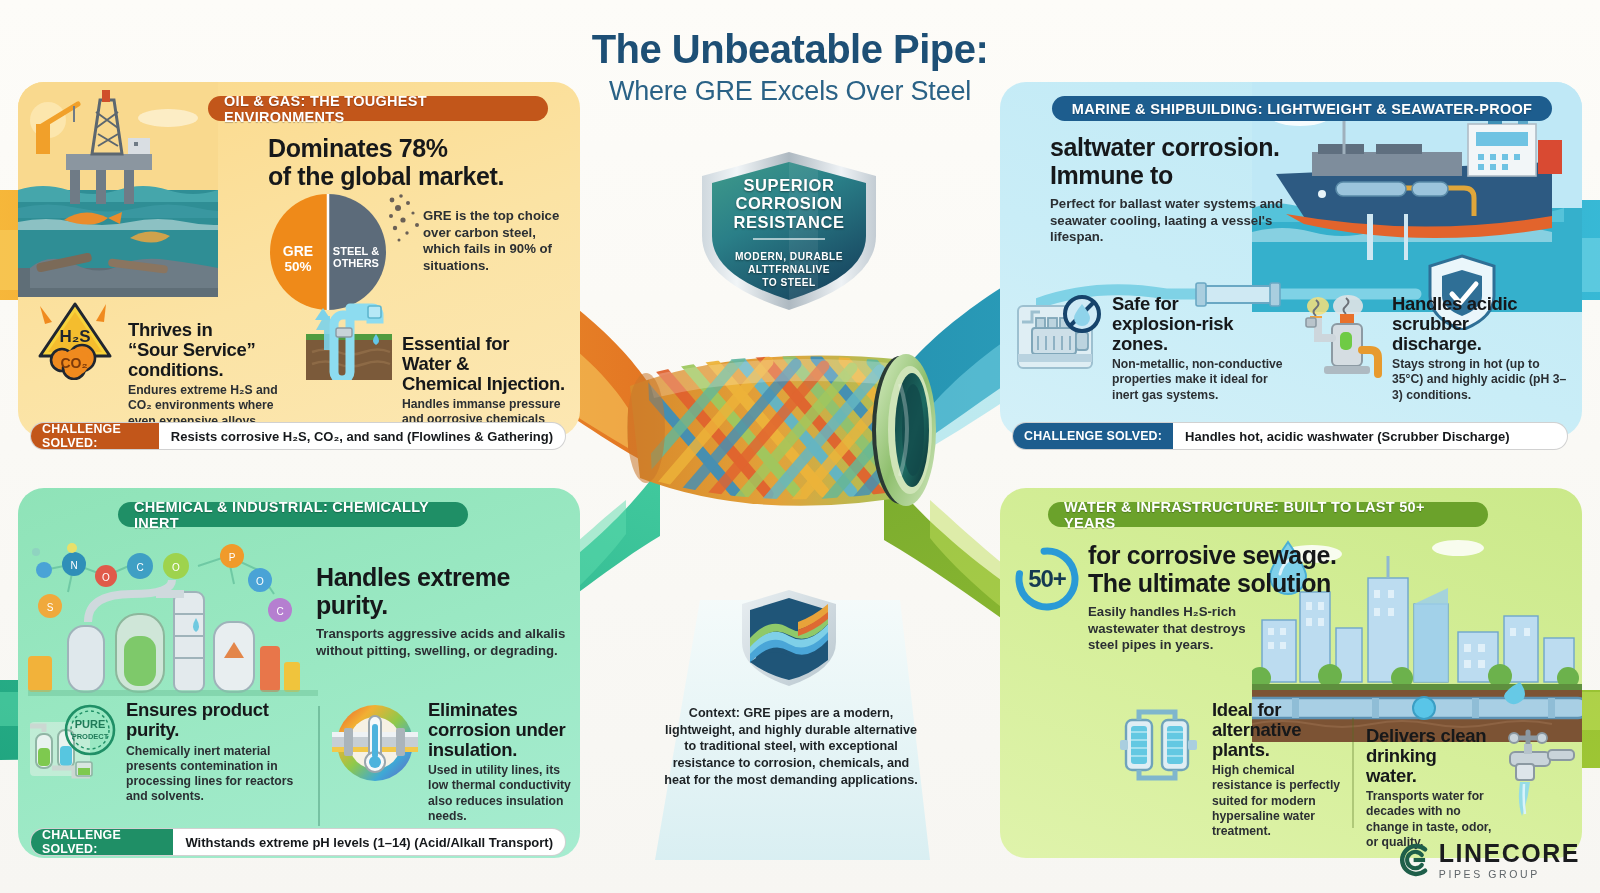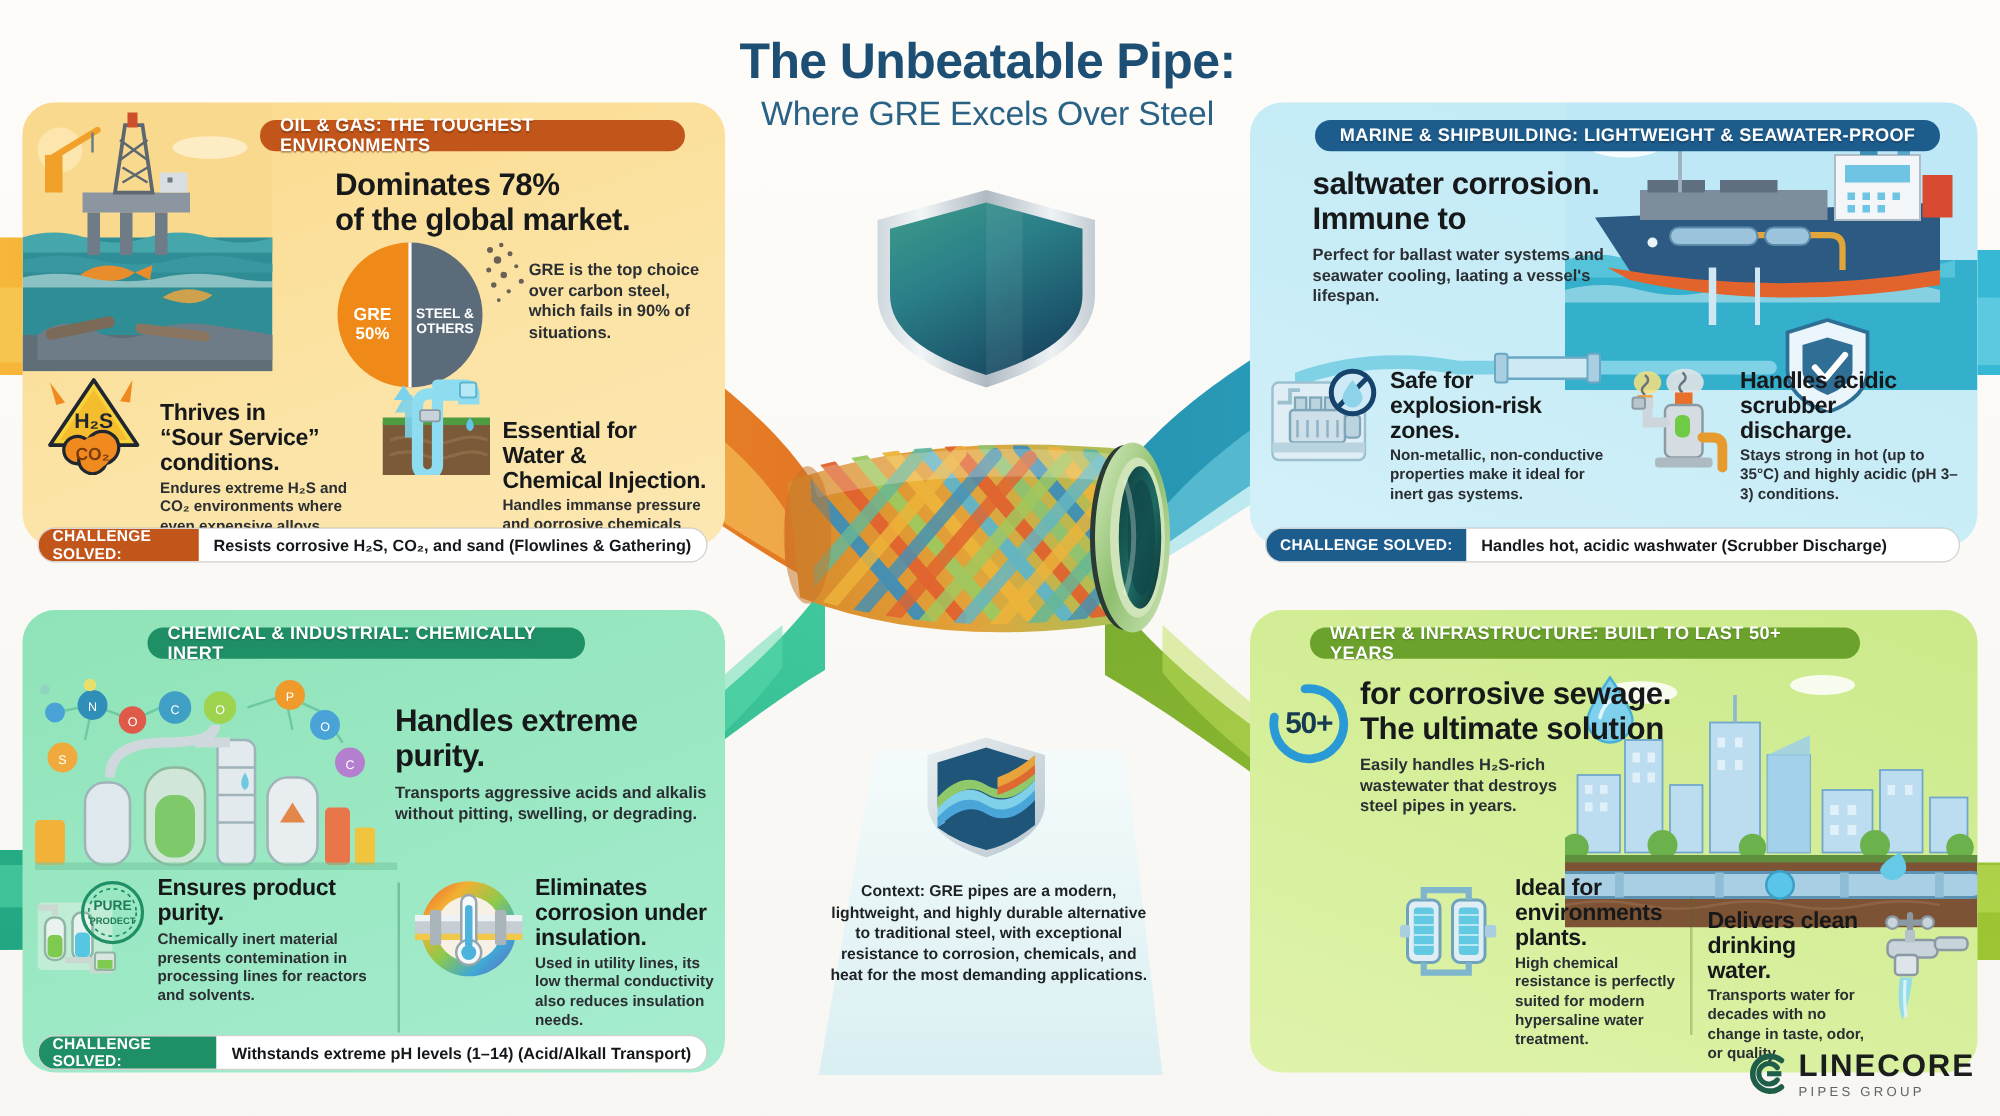--- a/index.html
+++ b/index.html
@@ -70,21 +70,21 @@
   .sh-l2 { font-size:10.2px; font-weight:bold; letter-spacing:.5px; line-height:1.18; margin-top:11px; }
   .sh-rule { width:72px; height:1.5px; background:rgba(255,255,255,.6); margin:7px auto 0; }
 
   .pipe-wrap { position:absolute; left:600px; top:328px; width:400px; height:200px; z-index:28; }
 
   .shield-bot { position:absolute; left:738px; top:588px; width:102px; height:100px; z-index:30; }
   .ctx { position:absolute; left:660px; top:705px; width:262px; text-align:center;
          font-size:12.6px; font-weight:bold; color:#1d2225; line-height:1.33; z-index:30; }
 
   
-  .logo { position:absolute; right:20px; bottom:14px; display:flex; align-items:flex-start; gap:9px; z-index:40; }
+  .logo { position:absolute; right:20px; bottom:14px; display:flex; align-items:center; gap:9px; z-index:40; }
   .logo-txt { line-height:1; }
   .logo-name { font-size:25px; font-weight:bold; color:#1a1c1e; letter-spacing:1.5px; }
   .logo-tag  { font-size:10.5px; color:#5e6468; letter-spacing:2.6px; margin-top:3px; }
 
   
   .pie-wrap { position:absolute; z-index:13; }
   .pie-lbl { position:absolute; color:#fff; font-weight:bold; text-align:center; line-height:1.08; }
 
   .badge50 { position:absolute; width:66px; height:66px; z-index:14; }
   .badge50 span { position:absolute; inset:0; display:flex; align-items:center; justify-content:center;
@@ -616,21 +616,21 @@
             <path d="M15 32 h16 M15 40 h16 M15 48 h16 M15 56 h16 M51 32 h16 M51 40 h16 M51 48 h16 M51 56 h16"></path>
           </g>
           <path d="M23 20 v-8 h36 v8" stroke="#7fb6cd" stroke-width="5" fill="none"></path>
           <path d="M23 70 v8 h36 v-8" stroke="#7fb6cd" stroke-width="5" fill="none"></path>
           <rect x="4" y="40" width="8" height="10" rx="2" fill="#a9cedf"></rect>
           <rect x="72" y="40" width="9" height="10" rx="2" fill="#a9cedf"></rect>
         </svg>
       </div>
       <div style="width:148px;">
         <div class="sub-h">Ideal for</div>
-        <div class="sub-h">environments</div>
+        <div class="sub-h">alternative</div>
         <div class="sub-h">plants.</div>
         <div class="sub-p">High chemical resistance is perfectly suited for modern hypersaline water treatment.</div>
       </div>
     </div>
 
     <div style="position:absolute;left:352px;top:230px;width:2px;height:110px;background:rgba(80,110,30,.3);z-index:13;"></div>
 
     <div class="subrow" style="left:366px; top:238px; width:210px;">
       <div style="width:134px;">
         <div class="sub-h">Delivers clean</div>
@@ -666,20 +666,29 @@
         <linearGradient id="shFace" x1="0" y1="0" x2="0.6" y2="1">
           <stop offset="0" stop-color="#3f9b8a"></stop>
             <stop offset=".45" stop-color="#2a7f88"></stop>
           <stop offset="1" stop-color="#194a63"></stop>
         </linearGradient>
       </defs>
       <path d="M91 2 L178 26 V86 Q178 132 91 160 Q4 132 4 86 V26 Z" fill="url(#shMetal)"></path>
       <path d="M91 12 L168 33 V86 Q168 126 91 150 Q14 126 14 86 V33 Z" fill="url(#shFace)"></path>
       <path d="M91 12 L120 20 V140 Q106 146 91 150 Z" fill="#ffffff" opacity=".07"></path>
     </svg>
+    <div class="shield-txt">
+      <div class="sh-l1">SUPERIOR</div>
+      <div class="sh-l1">CORROSION</div>
+      <div class="sh-l1">RESISTANCE</div>
+      <div class="sh-rule"></div>
+      <div class="sh-l2">MODERN, DURABLE</div>
+      <div class="sh-l2" style="margin-top:1px;">ALTTFRNALIVE</div>
+      <div class="sh-l2" style="margin-top:1px;">TO STEEL</div>
+    </div>
   </div>
 
   <div class="pipe-wrap">
     <svg viewBox="0 0 400 200" style="width:400px;height:200px;">
       <defs>
         <linearGradient id="pbody" x1="0" y1="0" x2="1" y2="0">
           <stop offset="0" stop-color="#d8892a"></stop>
             <stop offset=".5" stop-color="#e3a23a"></stop>
           <stop offset="1" stop-color="#9ec95f"></stop>
         </linearGradient>

